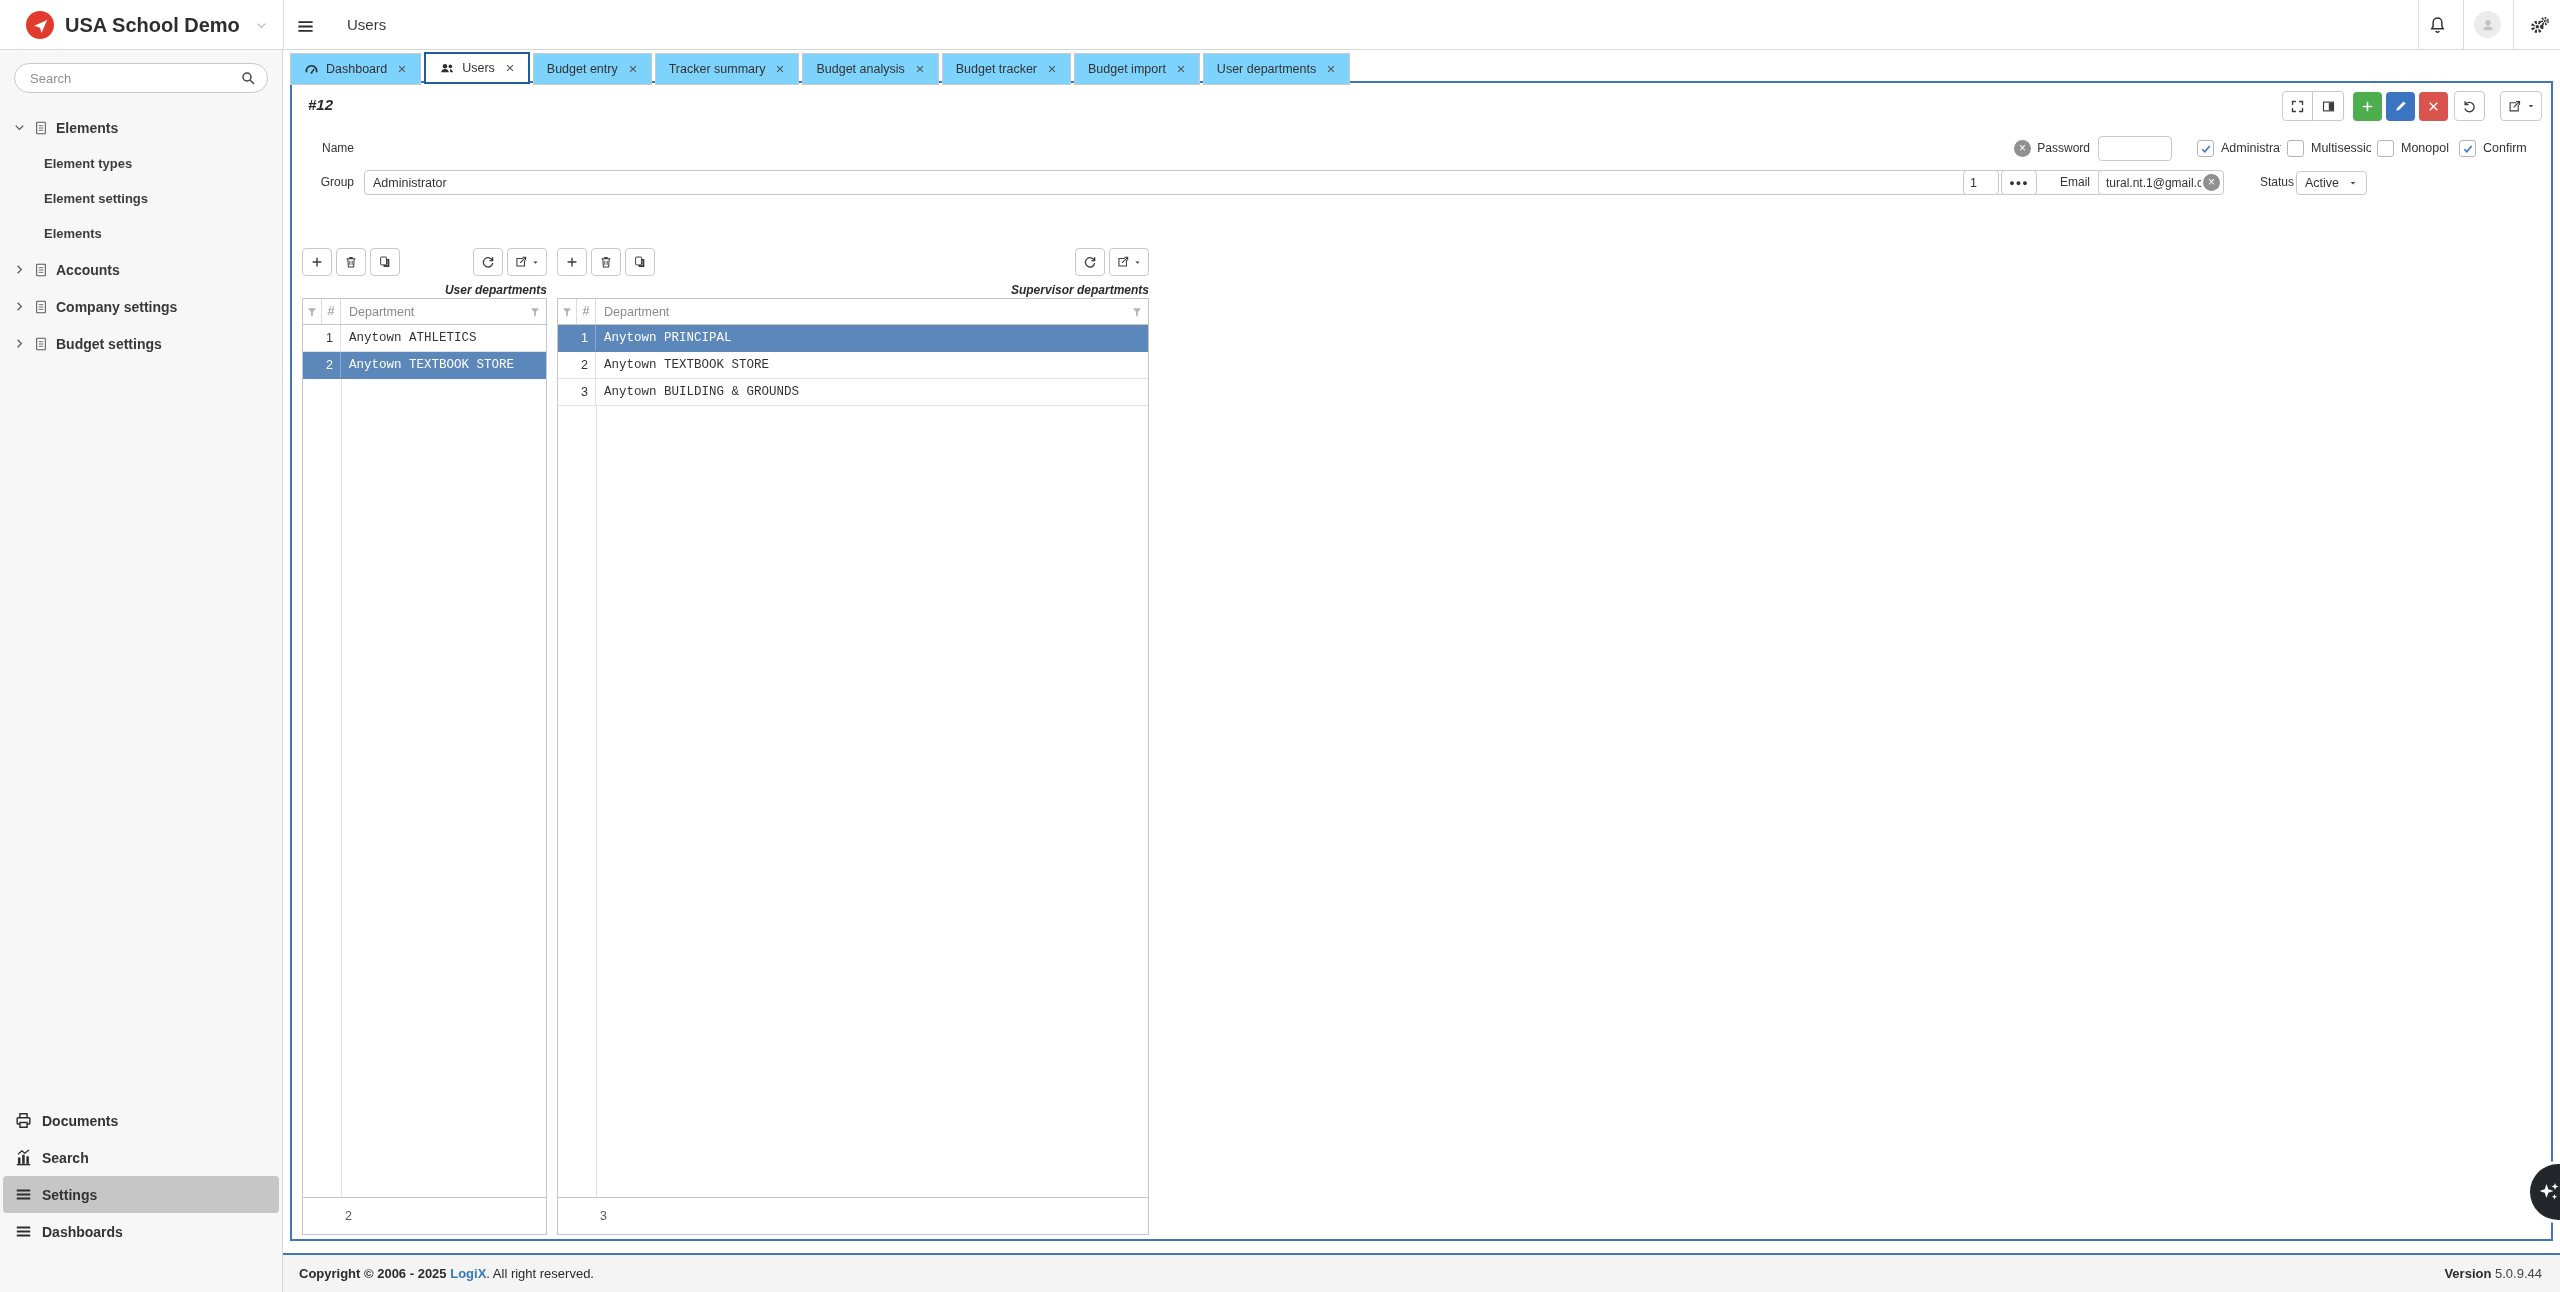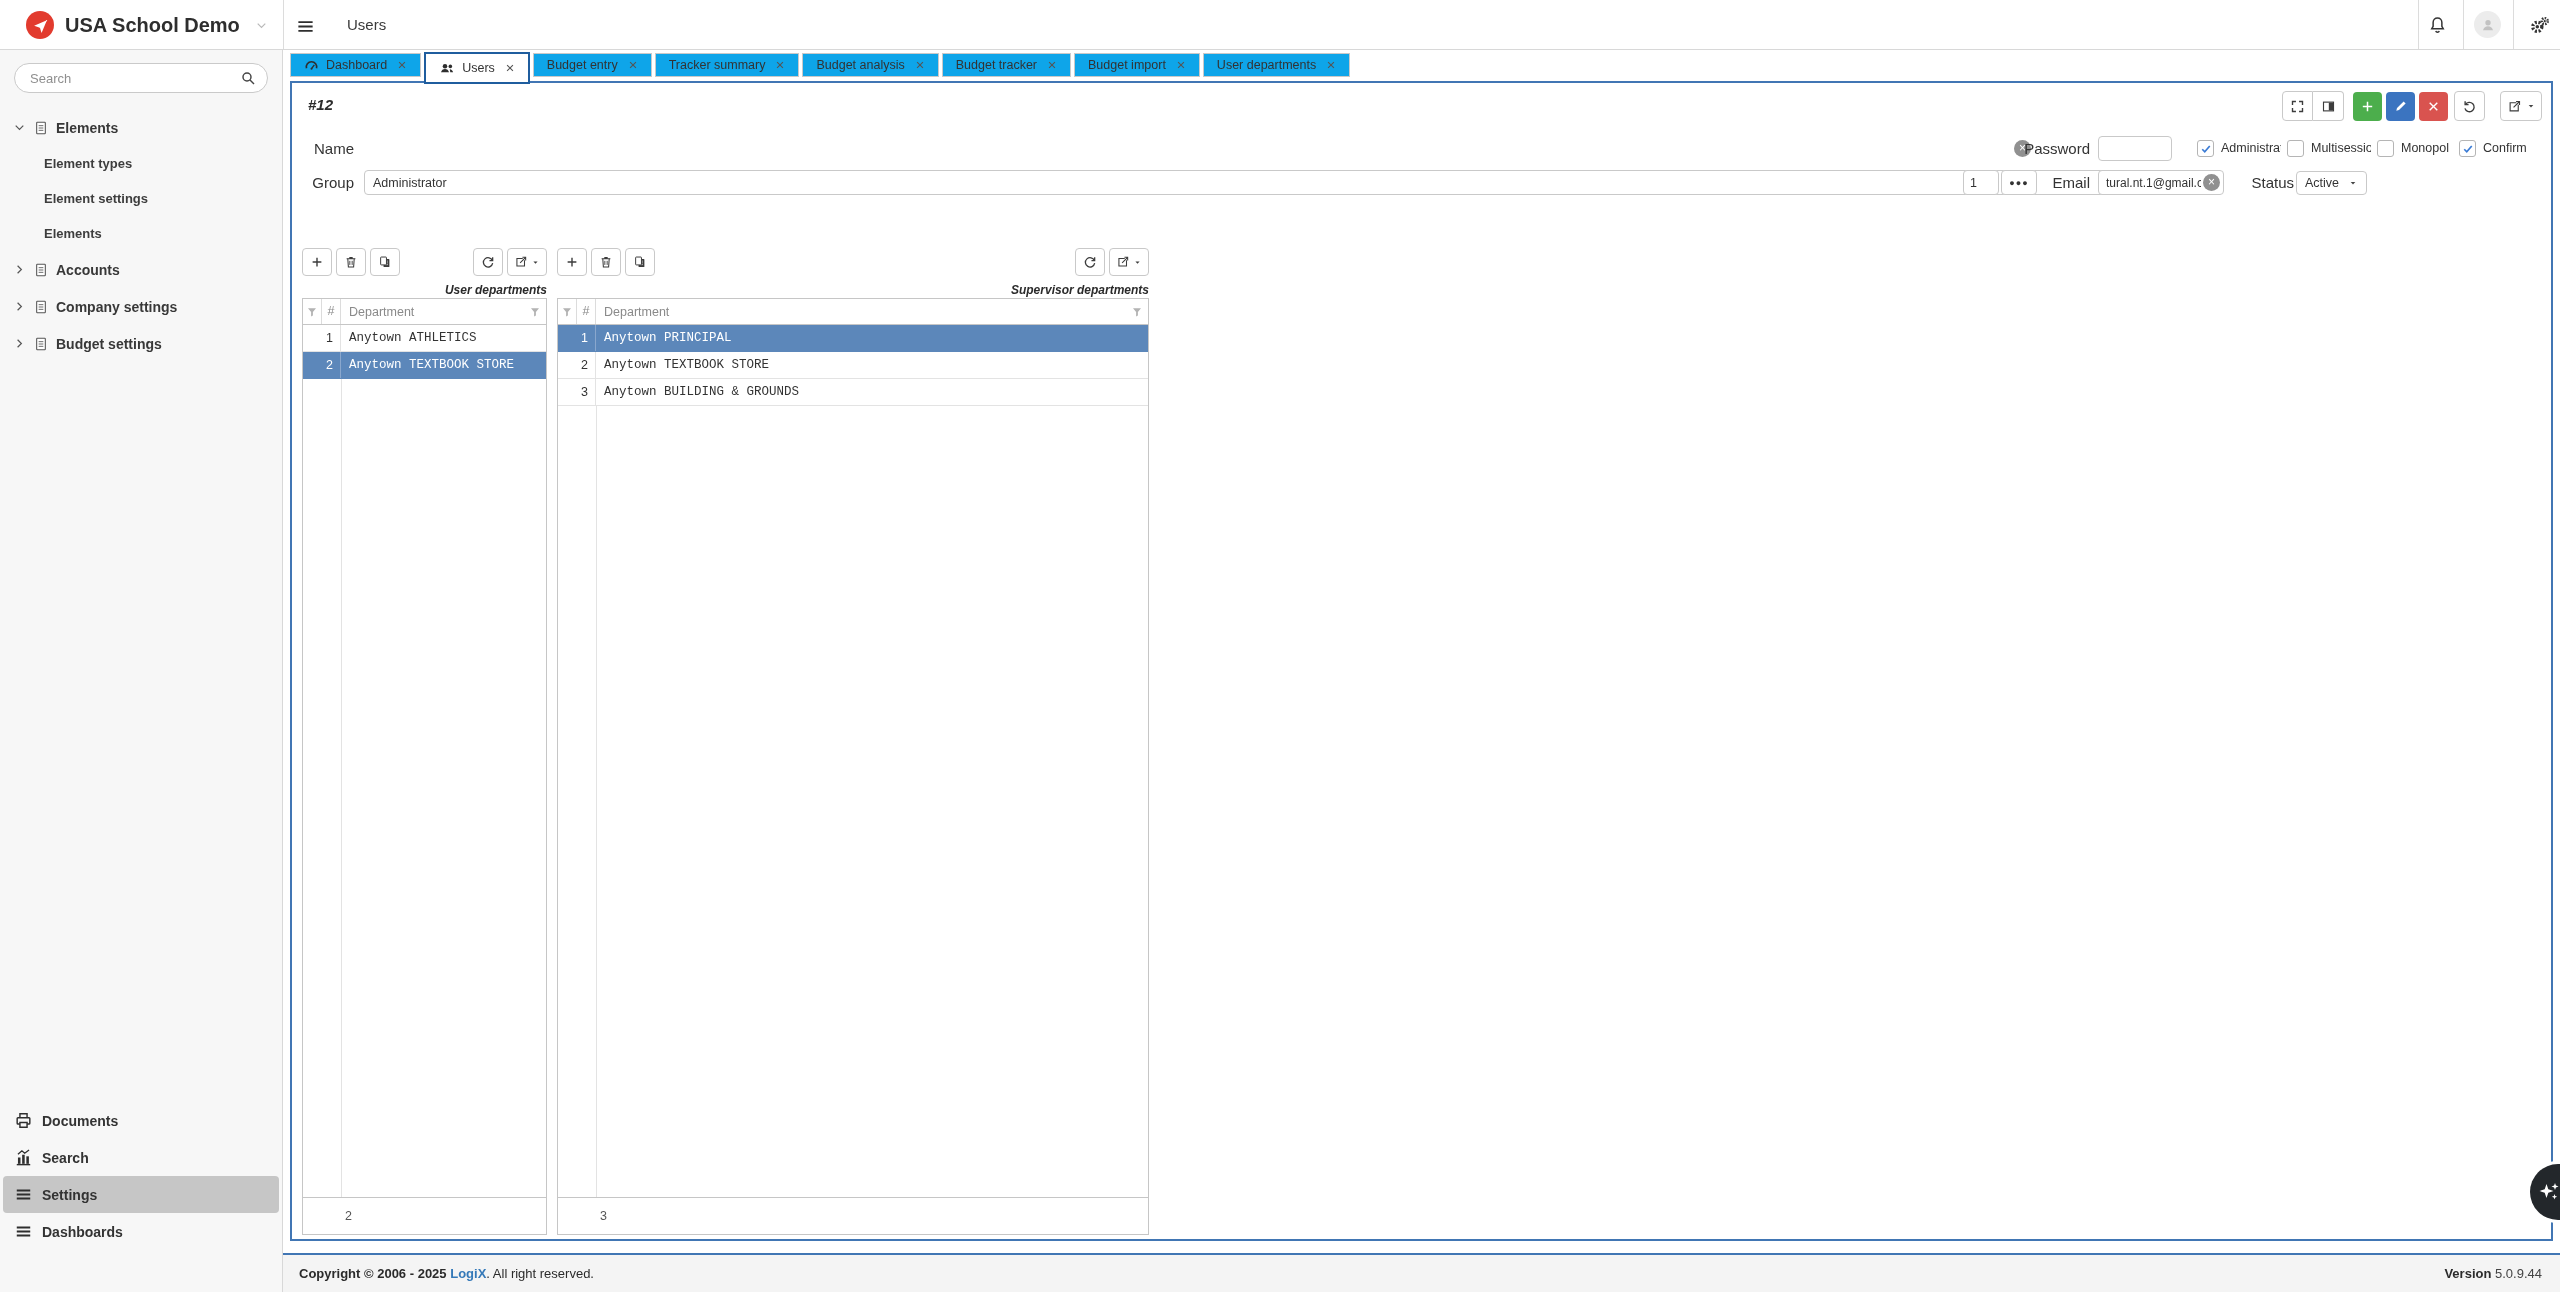--- a/index.html
+++ b/index.html
@@ -30,21 +30,21 @@
 .tree-chev { width:13px; color:#555; flex:0 0 13px; }
 .tree-doc { width:16px; color:#555; flex:0 0 16px; }
 .tree-sub { height:35px; display:flex; align-items:center; padding-left:44px; font-size:13px; font-weight:bold; color:#3d3d3d; cursor:pointer; }
 .bottom-nav { position:absolute; left:0; right:0; bottom:42px; }
 .bottom-item { height:37px; display:flex; align-items:center; gap:9px; padding-left:14px; font-size:14px; font-weight:bold; color:#333; cursor:pointer; }
 .bottom-item .bi-ic { width:19px; color:#2e2e2e; display:flex; }
 .bottom-item.active { background:#c6c6c6; border-radius:4px; margin:0 3px; padding-left:11px; }
 
 
 .tabbar { position:absolute; left:290px; top:52px; height:30px; display:flex; gap:3px; z-index:8; }
-.tab { display:inline-flex; align-items:center; gap:7px; padding:0 13px; height:24px; margin-top:1px; border:1px solid #c9c9c9; background:#0ea5e9; font-size:12.5px; color:#333; cursor:pointer; white-space:nowrap; }
+.tab { display:inline-flex; align-items:center; gap:7px; padding:0 13px; height:32px; margin-top:1px; border:1px solid #c9c9c9; background:#7dd3fc; font-size:12.5px; color:#333; cursor:pointer; white-space:nowrap; }
 .tab.active { border:2px solid #1f5d9e; height:32px; margin-top:0; position:relative; z-index:9; background:#fff; }
 .tab-ic { color:#2e2e2e; display:flex; }
 .tab-x { color:#555; display:flex; margin-left:3px; cursor:pointer; }
 
 
 .panel { position:absolute; left:290px; top:81px; width:2263px; height:1160px; background:#fff; border:2px solid #4176b4; z-index:7; }
 .rec-id { position:absolute; left:16px; top:13px; font-size:15px; font-weight:bold; font-style:italic; color:#2b2b2b; }
 
 .main-toolbar { position:absolute; right:9px; top:8px; display:flex; align-items:center; }
 .btn { height:30px; min-width:31px; display:inline-flex; align-items:center; justify-content:center; border:1px solid #c9c9c9; border-radius:4px; background:#fff; color:#3c3c3c; cursor:pointer; }
@@ -52,21 +52,21 @@
 .btn-group .btn:first-child { border-radius:4px 0 0 4px; }
 .btn-group .btn:last-child { border-radius:0 4px 4px 0; border-left:none; }
 .btn.c { width:29px; height:29px; min-width:29px; color:#fff; border:none; }
 .btn.green { background:#4cae4c; }
 .btn.blue { background:#3b74c0; }
 .btn.red { background:#d9534f; }
 .mt-gap1 { width:9px; } .mt-gap2 { width:4px; } .mt-gap3 { width:6px; } .mt-gap4 { width:15px; }
 .btn .caret { margin-left:4px; color:#444; }
 
 
-.flbl { position:absolute; font-size:15px; color:#333; text-align:right; line-height:25px; }
+.flbl { position:absolute; font-size:12px; color:#333; text-align:right; line-height:25px; }
 .finput { position:absolute; height:25px; border:1px solid #c9c9c9; border-radius:4px; background:#fff; font-size:12.5px; font-family:inherit; color:#333; padding:0 8px; outline:none; }
 .clear-ic { position:absolute; width:17px; height:17px; border-radius:50%; background:#909090; color:#fff; font-size:12px; line-height:17px; text-align:center; cursor:pointer; }
 .dots-btn { position:absolute; height:25px; width:36px; border:1px solid #c9c9c9; border-radius:4px; background:#fff; font-size:9px; letter-spacing:1px; color:#333; cursor:pointer; }
 .cb { position:absolute; width:17px; height:17px; border:1px solid #b5b5b5; border-radius:3px; background:#fff; color:#3a7bd5; display:flex; align-items:center; justify-content:center; cursor:pointer; }
 .cb .ck { display:none; }
 .cb.on .ck { display:block; }
 .cb-lbl { position:absolute; font-size:12.5px; color:#333; line-height:19px; white-space:nowrap; overflow:hidden; }
 .select { position:absolute; height:24px; border:1px solid #c9c9c9; border-radius:4px; background:#fff; font-size:12.5px; color:#333; display:flex; align-items:center; padding:0 8px; gap:9px; cursor:pointer; }
 .select .caret { color:#444; }
 

